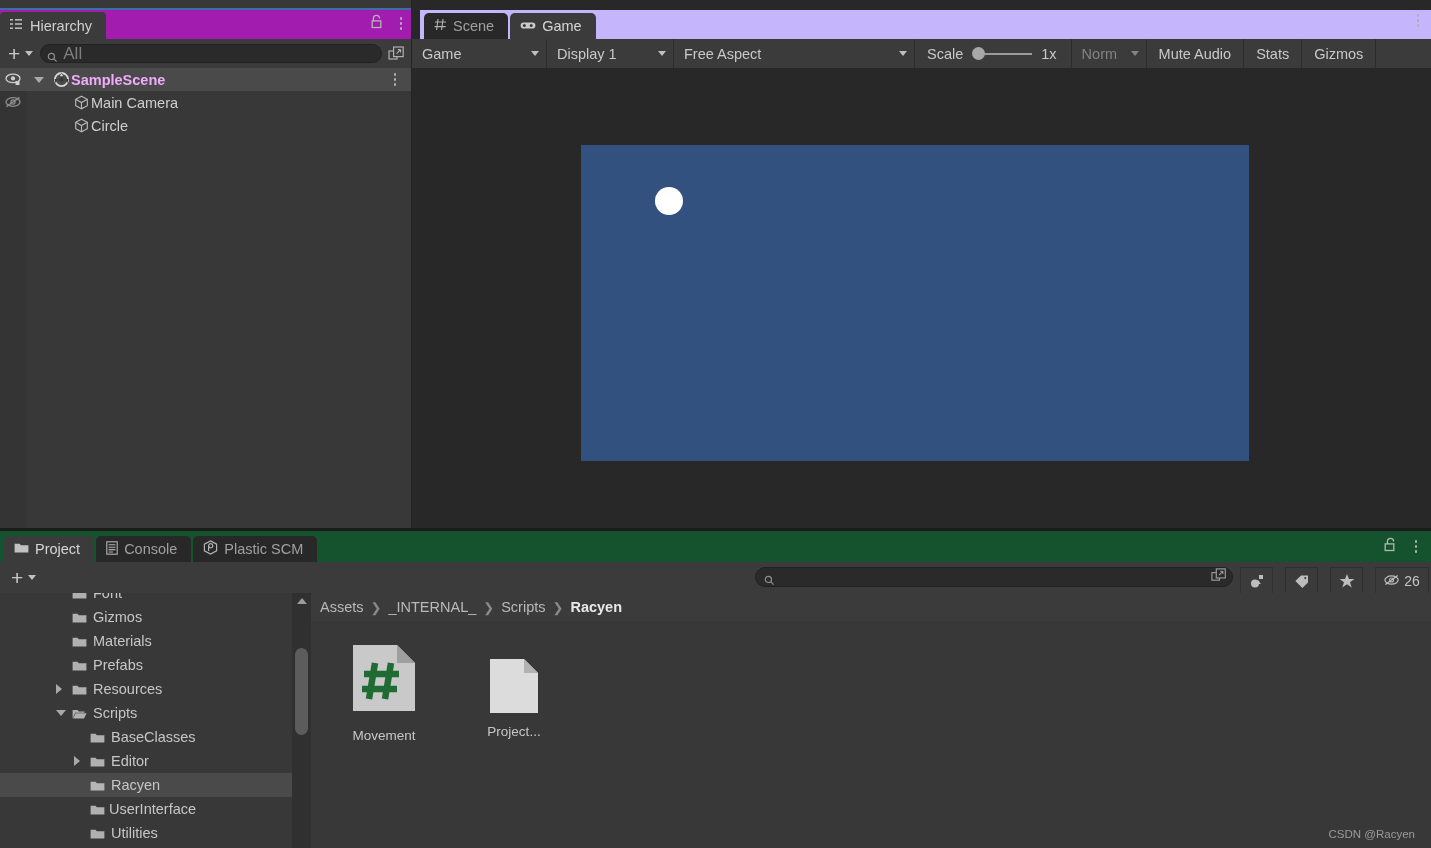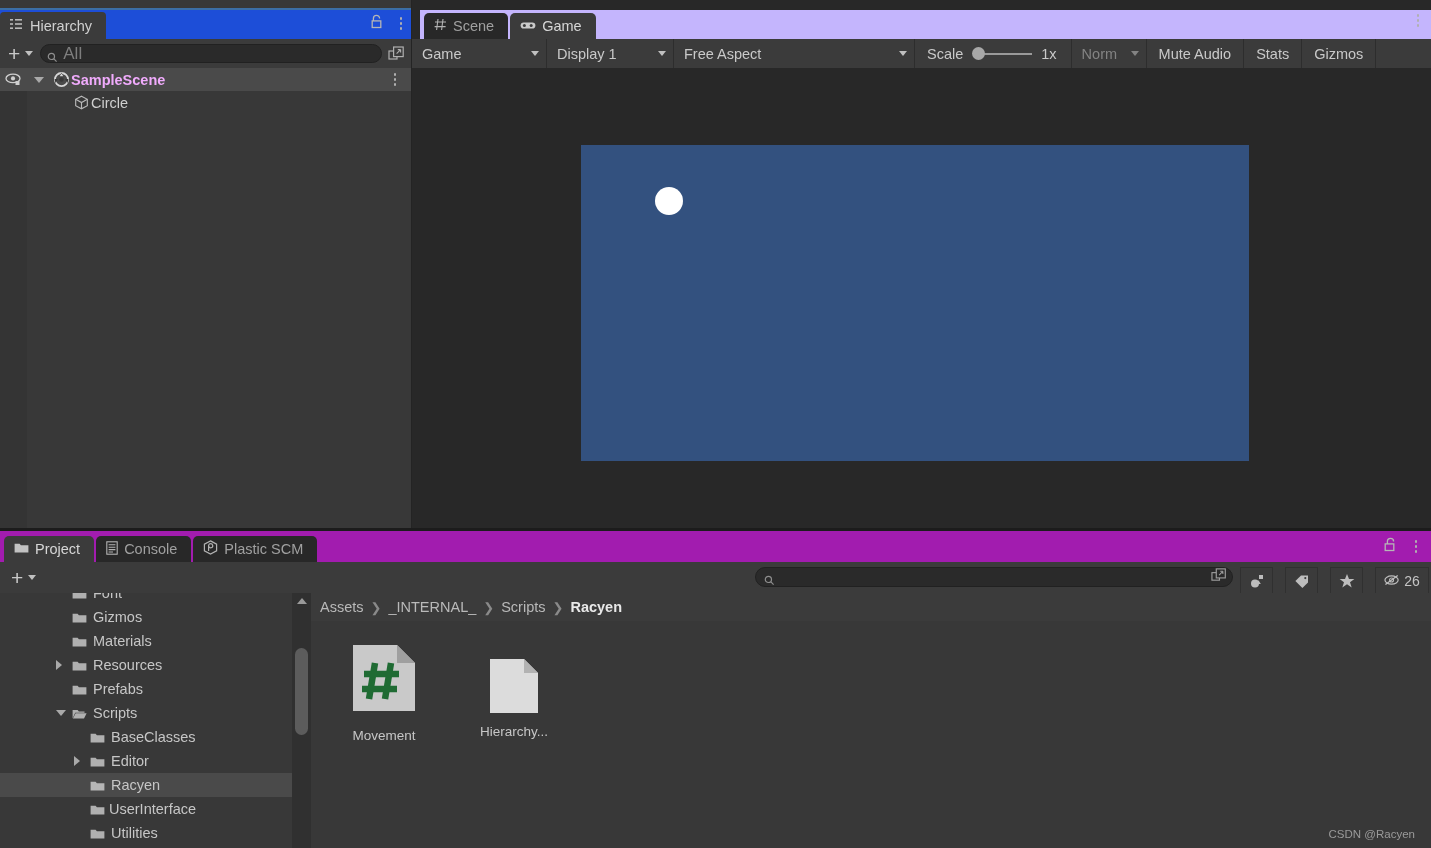--- a/index.html
+++ b/index.html
@@ -19,21 +19,21 @@
     white-space:nowrap;
   }
   .tab.inactive { background:#282828; color:#a0a0a0; }
   .tab.active { background:#3b3b3b; color:#d6d6d6; }
   .dots { width:14px; display:flex; flex-direction:column; align-items:center; gap:2.5px; }
   .dots i { width:2.5px; height:2.5px; background:#b0b0b0; border-radius:50%; display:block; }
 
   
   .hierarchy { position:absolute; left:0; top:0; width:412px; height:528px; background:#383838; }
   .hier-accent { position:absolute; left:0; top:8px; width:430px; height:3px; background:#3b6ea5; }
-  .hier-tabstrip { position:absolute; left:0; top:10px; width:412px; height:29px; background:#1d4ed8; display:flex; align-items:flex-end; }
+  .hier-tabstrip { position:absolute; left:0; top:10px; width:412px; height:29px; background:#a21caf; display:flex; align-items:flex-end; }
   .hier-tab {
     height:27px; background:#3b3b3b; color:#d0d0d0; font-size:14.5px;
     display:flex; align-items:center; gap:7px; padding:0 14px 0 9px;
     border-radius:4px 4px 0 0;
   }
   .hier-tools { position:absolute; right:4px; top:14px; display:flex; align-items:center; gap:11px; }
   .hier-toolbar { position:absolute; left:0; top:39px; width:412px; height:29px; background:#3b3b3b;
                   display:flex; align-items:center; padding:0 5px; gap:4px; }
   .plus-btn { display:flex; align-items:center; gap:5px; padding:0 3px; }
   .plus-glyph { font-size:21px; line-height:18px; color:#c8c8c8; font-weight:300; }
@@ -66,21 +66,21 @@
   .tb-scale { height:29px; display:flex; align-items:center; gap:9px; padding:0 14px 0 12px; font-size:14.5px; color:#c9c9c9; border-right:1px solid #2d2d2d; }
   .slider { position:relative; width:60px; height:12px; display:flex; align-items:center; }
   .slider .track { position:absolute; left:8px; right:0; height:2px; background:#9a9a9a; }
   .slider .knob { position:absolute; left:0; width:13px; height:13px; border-radius:50%; background:#a8a8a8; }
   .game-canvas-area { position:absolute; left:0; top:68px; width:1019px; height:460px; background:#282828; }
   .game-render { position:absolute; }
   .ball { position:absolute; border-radius:50%; background:#ffffff; }
 
   
   .projectpanel { position:absolute; left:0; top:531px; width:1431px; height:317px; background:#383838; }
-  .proj-tabstrip { position:absolute; left:0; top:0; width:1431px; height:31px; background:#a21caf; display:flex; align-items:flex-end; padding-left:4px; }
+  .proj-tabstrip { position:absolute; left:0; top:0; width:1431px; height:31px; background:#14532d; display:flex; align-items:flex-end; padding-left:4px; }
   .proj-tools { position:absolute; right:8px; top:6px; display:flex; align-items:center; gap:13px; }
   .proj-toolbar { position:absolute; left:0; top:31px; width:1431px; height:31px; background:#3b3b3b; display:flex; align-items:center; }
   .proj-search { position:absolute; left:755px; top:36px; width:478px; height:20px; background:#2a2a2a;
                  border:1px solid #212121; border-radius:10px; display:flex; align-items:center; padding:0 5px; }
   .icon-btn { width:33px; height:27px; background:#3b3b3b; border:1px solid #303030; display:flex; align-items:center; justify-content:center; }
   .proj-body { position:absolute; left:0; top:62px; width:1431px; height:255px; }
   .proj-tree { position:absolute; left:0; top:0; width:292px; height:255px; background:#383838; overflow:hidden; }
   .proj-scrollzone { position:absolute; left:292px; top:0; width:19px; height:255px; background:#303030; }
   .proj-right { position:absolute; left:311px; top:0; width:1120px; height:255px; background:#383838; }
   .trow { height:24px; display:flex; align-items:center; font-size:14.5px; color:#c6c6c6; }
@@ -179,20 +179,37 @@
           </svg>
         </span>
         <span class="lbl">SampleScene</span>
         <span class="dots" style="position:absolute;right:10px;">
             <i></i>
             <i></i>
             <i></i>
           </span>
       </div>
 
+      <div class="hrow">
+        <span style="width:27px;display:flex;justify-content:center;">
+          <svg width="18" height="13" viewBox="0 0 18 13">
+            <ellipse cx="8" cy="6" rx="7" ry="4.3" fill="none" stroke="#8d8d8d" stroke-width="1.3"></ellipse>
+            <circle cx="8" cy="6" r="2.1" fill="none" stroke="#8d8d8d" stroke-width="1.2"></circle>
+            <line x1="1.5" y1="10.6" x2="14.5" y2="1.4" stroke="#8d8d8d" stroke-width="1.4"></line>
+          </svg>
+        </span>
+        <span style="width:44px;"></span>
+        <span style="width:20px;display:flex;justify-content:center;">
+          <svg width="15" height="15" viewBox="0 0 16 16">
+            <path d="M8 1.3 L14.2 4.6 V11.4 L8 14.7 L1.8 11.4 V4.6 Z" fill="none" stroke="#b9b9b9" stroke-width="1.2"></path>
+            <path d="M1.8 4.6 L8 8 l6.2 -3.4 M8 8 v6.7" fill="none" stroke="#b9b9b9" stroke-width="1.2"></path>
+          </svg>
+        </span>
+        <span class="lbl">Main Camera</span>
+      </div>
 
       <div class="hrow">
         <span style="width:27px;"></span>
         <span style="width:44px;"></span>
         <span style="width:20px;display:flex;justify-content:center;">
           <svg width="15" height="15" viewBox="0 0 16 16">
             <path d="M8 1.3 L14.2 4.6 V11.4 L8 14.7 L1.8 11.4 V4.6 Z" fill="none" stroke="#b9b9b9" stroke-width="1.2"></path>
             <path d="M1.8 4.6 L8 8 l6.2 -3.4 M8 8 v6.7" fill="none" stroke="#b9b9b9" stroke-width="1.2"></path>
           </svg>
         </span>
@@ -397,39 +414,39 @@
         <div class="trow">
           <span style="width:72px;"></span>
           <span class="folder">
             <svg width="15" height="12" viewBox="0 0 15 12">
                 <path d="M0.6 1.8 h5 l1.3 1.5 h7.5 v7.2 H0.6 Z" fill="#b0b0b0"></path>
               </svg>
           </span>
           <span style="margin-left:6px;">Materials</span>
         </div>
         <div class="trow">
+          <span style="width:72px;"></span>
+          <span class="folder">
+            <svg width="15" height="12" viewBox="0 0 15 12">
+                <path d="M0.6 1.8 h5 l1.3 1.5 h7.5 v7.2 H0.6 Z" fill="#b0b0b0"></path>
+              </svg>
+          </span>
+          <span style="margin-left:6px;">Prefabs</span>
+        </div>
+        <div class="trow">
           <span style="width:56px;"></span>
           <span style="width:16px;display:flex;align-items:center;">
               <span class="twisty right"></span>
             </span>
           <span class="folder">
             <svg width="15" height="12" viewBox="0 0 15 12">
                 <path d="M0.6 1.8 h5 l1.3 1.5 h7.5 v7.2 H0.6 Z" fill="#b0b0b0"></path>
               </svg>
           </span>
           <span style="margin-left:6px;">Resources</span>
-        </div>
-        <div class="trow">
-          <span style="width:72px;"></span>
-          <span class="folder">
-            <svg width="15" height="12" viewBox="0 0 15 12">
-                <path d="M0.6 1.8 h5 l1.3 1.5 h7.5 v7.2 H0.6 Z" fill="#b0b0b0"></path>
-              </svg>
-          </span>
-          <span style="margin-left:6px;">Prefabs</span>
         </div>
         <div class="trow">
           <span style="width:56px;"></span>
           <span style="width:16px;display:flex;align-items:center;">
               <span class="twisty"></span>
             </span>
           <span class="folder">
             <svg width="15" height="12" viewBox="0 0 15 12">
               <path d="M0.6 2 h5 l1.3 1.5 h5.6 v1.3 H3.2 L0.6 10.6 Z" fill="#b0b0b0"></path>
               <path d="M3.6 5.2 h11 L12 10.6 H0.9 Z" fill="#b0b0b0"></path>
@@ -521,21 +538,21 @@
             </span>
             <span class="cap">Movement</span>
           </div>
           <div class="asset">
             <span style="display:flex;align-items:flex-end;height:74px;">
               <svg width="52" height="58" viewBox="0 0 52 58">
                 <path d="M2 2 h34 l14 14 v40 h-48 Z" fill="#dcdcdc"></path>
                 <path d="M36 2 v14 h14 Z" fill="#b2b2b2"></path>
               </svg>
             </span>
-            <span class="cap">Hierarchy...</span>
+            <span class="cap">Project...</span>
           </div>
         </div>
       </div>
     </div>
 
     <div class="watermark">CSDN @Racyen</div>
   </div>
 
   <div class="vsep" style="left:411px; top:0; height:528px;"></div>
 </div>

